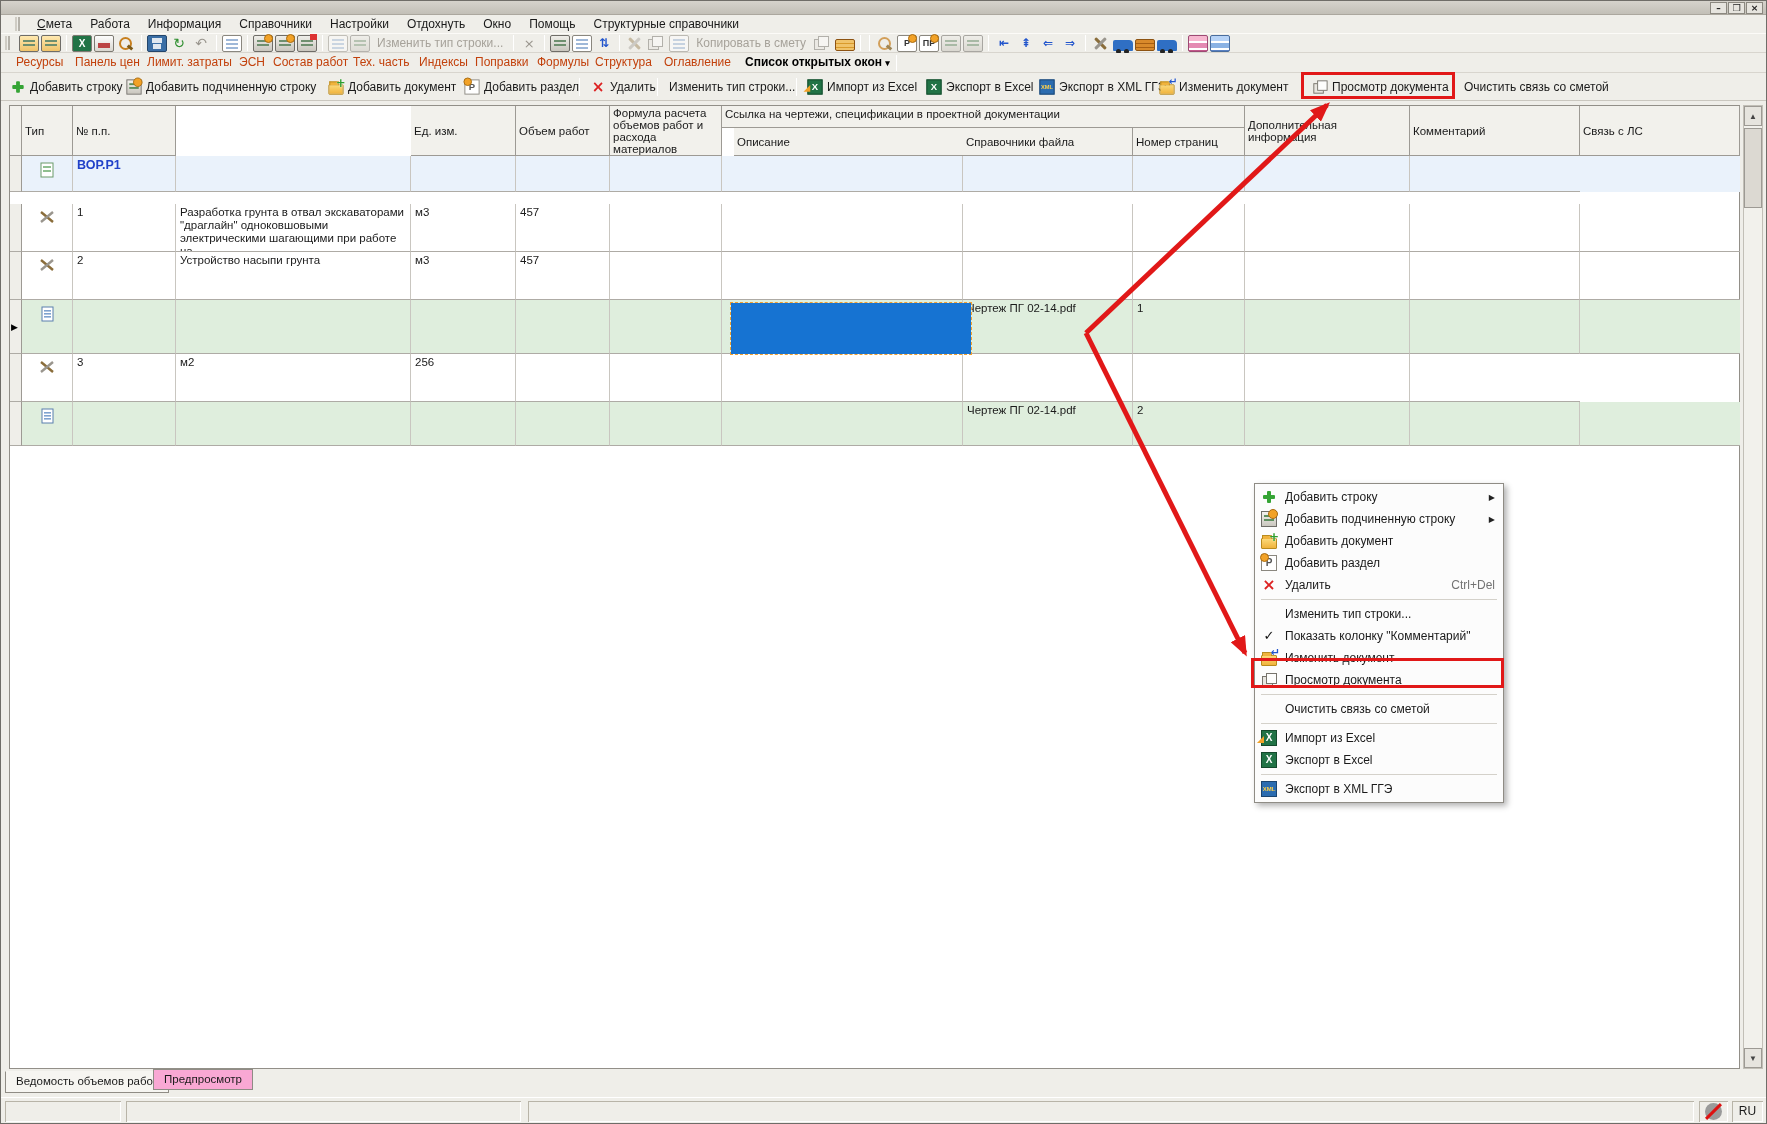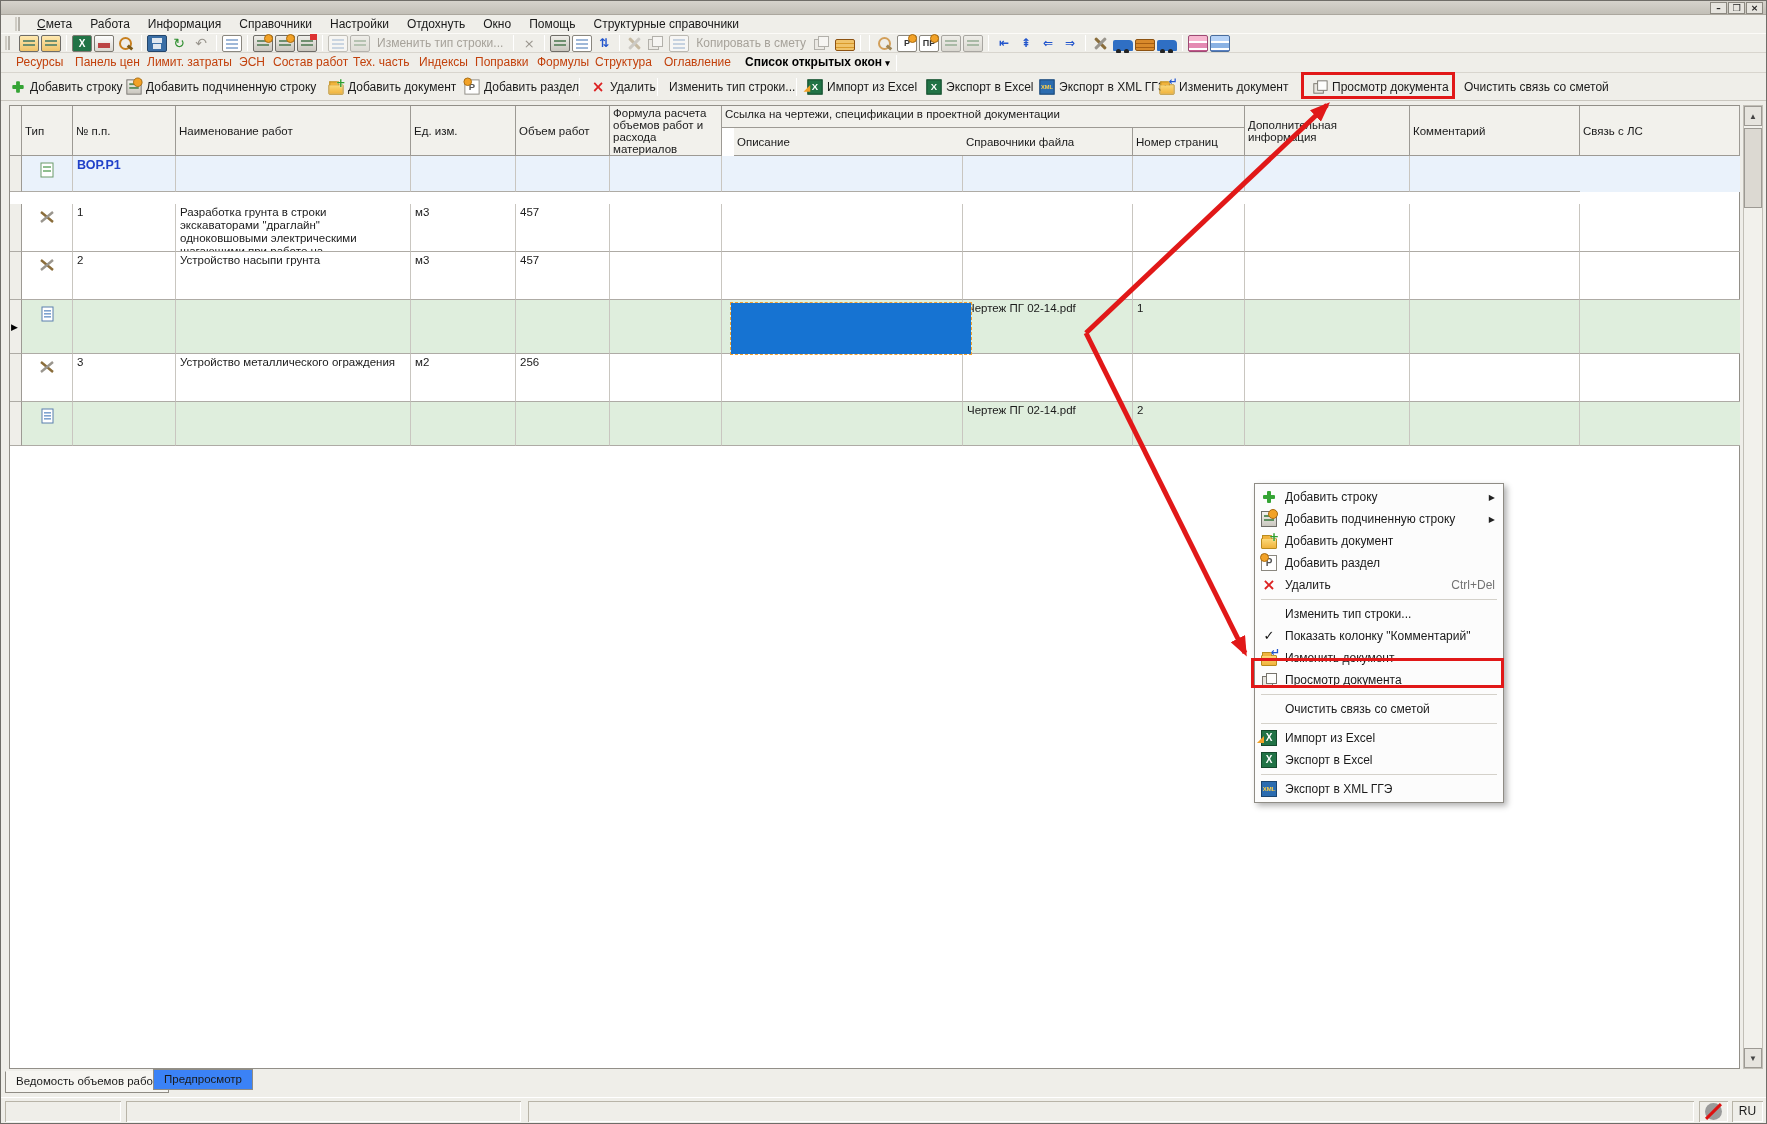--- a/index.html
+++ b/index.html
@@ -126,21 +126,21 @@
   .mitem .short { color:#737373; }
   .mitem .sub { font-size:8px; color:#222; }
   .msep { height:1px; background:#d4d1ca; margin:3px 6px; }
   
   .redbox2 { position:absolute; left:1250px; top:657px; width:253px; height:30px; border:3px solid #e11818; z-index:55; }
   .arrows { position:absolute; left:0; top:0; z-index:60; pointer-events:none; }
   
   .bottomtabs { position:absolute; left:0; top:1068px; width:100%; height:28px; background:#efeee9; }
   .btab { position:absolute; font-size:11.5px; padding:3px 10px; white-space:nowrap; }
   .btab.active { left:4px; top:2px; background:#f6f5f1; border:1px solid #8f8c85; border-top:1px solid #f6f5f1; height:22px; }
-  .btab.inactive { left:152px; top:0px; background:#3b82f6; border:1px solid #8f8c85; height:21px; }
+  .btab.inactive { left:152px; top:0px; background:#f9a8d4; border:1px solid #8f8c85; height:21px; }
   .statusbar { position:absolute; left:0; top:1096px; width:100%; height:27px; background:#efeee9;
     border-top:1px solid #fff; }
   .spanel { position:absolute; top:3px; height:21px; background:#efeee9;
     box-shadow:inset 1px 1px 0 #b8b4a8, inset -1px -1px 0 #ffffff; }
   .nosign { position:absolute; width:17px; height:17px; border-radius:50%; background:#9a9a9a; top:2px; left:6px; }
   .nosign::after { content:""; position:absolute; left:7px; top:-2px; width:3px; height:21px; background:#d11; transform:rotate(45deg); }
   .rulabel { text-align:center; line-height:21px; font-size:12px; }
 </style>
 </head>
 <body>
@@ -290,21 +290,20 @@
   <div class="abtn" style="left:1458px">
       <span>Очистить связь со сметой</span>
     </div>
 </div>
 
 <div class="gridwrap">
 
   <div class="hdrcell" style="left:0;top:0;width:12px;height:50px"></div>
   <div class="hdrcell" style="left:12px;top:0;width:51px;height:50px">Тип</div>
   <div class="hdrcell" style="left:63px;top:0;width:103px;height:50px">№ п.п.</div>
-  <div class="hdrcell" style="left:166px;top:0;width:235px;height:50px">Наименование работ</div>
   <div class="hdrcell" style="left:401px;top:0;width:105px;height:50px">Ед. изм.</div>
   <div class="hdrcell" style="left:506px;top:0;width:94px;height:50px">Объем работ</div>
   <div class="hdrcell" style="left:600px;top:0;width:112px;height:50px;line-height:12px">Формула расчета объемов работ и расхода материалов</div>
   <div class="hdrcell topalign" style="left:712px;top:0;width:523px;height:22px">Ссылка на чертежи, спецификации в проектной документации</div>
   <div class="hdrcell" style="left:724px;top:22px;width:241px;height:28px">Описание</div>
   <div class="hdrcell" style="left:953px;top:22px;width:170px;height:28px">Справочники файла</div>
   <div class="hdrcell" style="left:1123px;top:22px;width:112px;height:28px">Номер страниц</div>
   <div class="hdrcell" style="left:1235px;top:0;width:165px;height:50px">Дополнительная информация</div>
   <div class="hdrcell" style="left:1400px;top:0;width:170px;height:50px">Комментарий</div>
   <div class="hdrcell" style="left:1570px;top:0;width:160px;height:50px">Связь с ЛС</div>
@@ -332,21 +331,21 @@
 
   <div class="grow" style="top:98px;height:48px">
     <div class="cell ind"></div>
     <div class="cell">
         <svg class="typeicon" width="16" height="14">
           <line x1="2" y1="2" x2="14" y2="12" stroke="#8a6d3b" stroke-width="2.4"></line>
           <line x1="14" y1="2" x2="2" y2="12" stroke="#9a968e" stroke-width="2.4"></line>
         </svg>
       </div>
     <div class="cell">1</div>
-    <div class="cell">Разработка грунта в строки экскаваторами "драглайн" одноковшовыми электрическими шагающими при работе на</div>
+    <div class="cell">Разработка грунта в отвал экскаваторами "драглайн" одноковшовыми электрическими шагающими при работе на</div>
     <div class="cell">м3</div>
     <div class="cell">457</div>
     <div class="cell"></div>
     <div class="cell"></div>
     <div class="cell"></div>
     <div class="cell"></div>
     <div class="cell"></div>
     <div class="cell"></div>
     <div class="cell" style="border-right:none"></div>
   </div>
@@ -399,21 +398,20 @@
 
   <div class="grow" style="top:248px;height:48px">
     <div class="cell ind"></div>
     <div class="cell">
         <svg class="typeicon" width="16" height="14">
           <line x1="2" y1="2" x2="14" y2="12" stroke="#8a6d3b" stroke-width="2.4"></line>
           <line x1="14" y1="2" x2="2" y2="12" stroke="#9a968e" stroke-width="2.4"></line>
         </svg>
       </div>
     <div class="cell">3</div>
-    <div class="cell">Устройство металлического ограждения</div>
     <div class="cell">м2</div>
     <div class="cell">256</div>
     <div class="cell"></div>
     <div class="cell"></div>
     <div class="cell"></div>
     <div class="cell"></div>
     <div class="cell"></div>
     <div class="cell"></div>
     <div class="cell" style="border-right:none"></div>
   </div>

